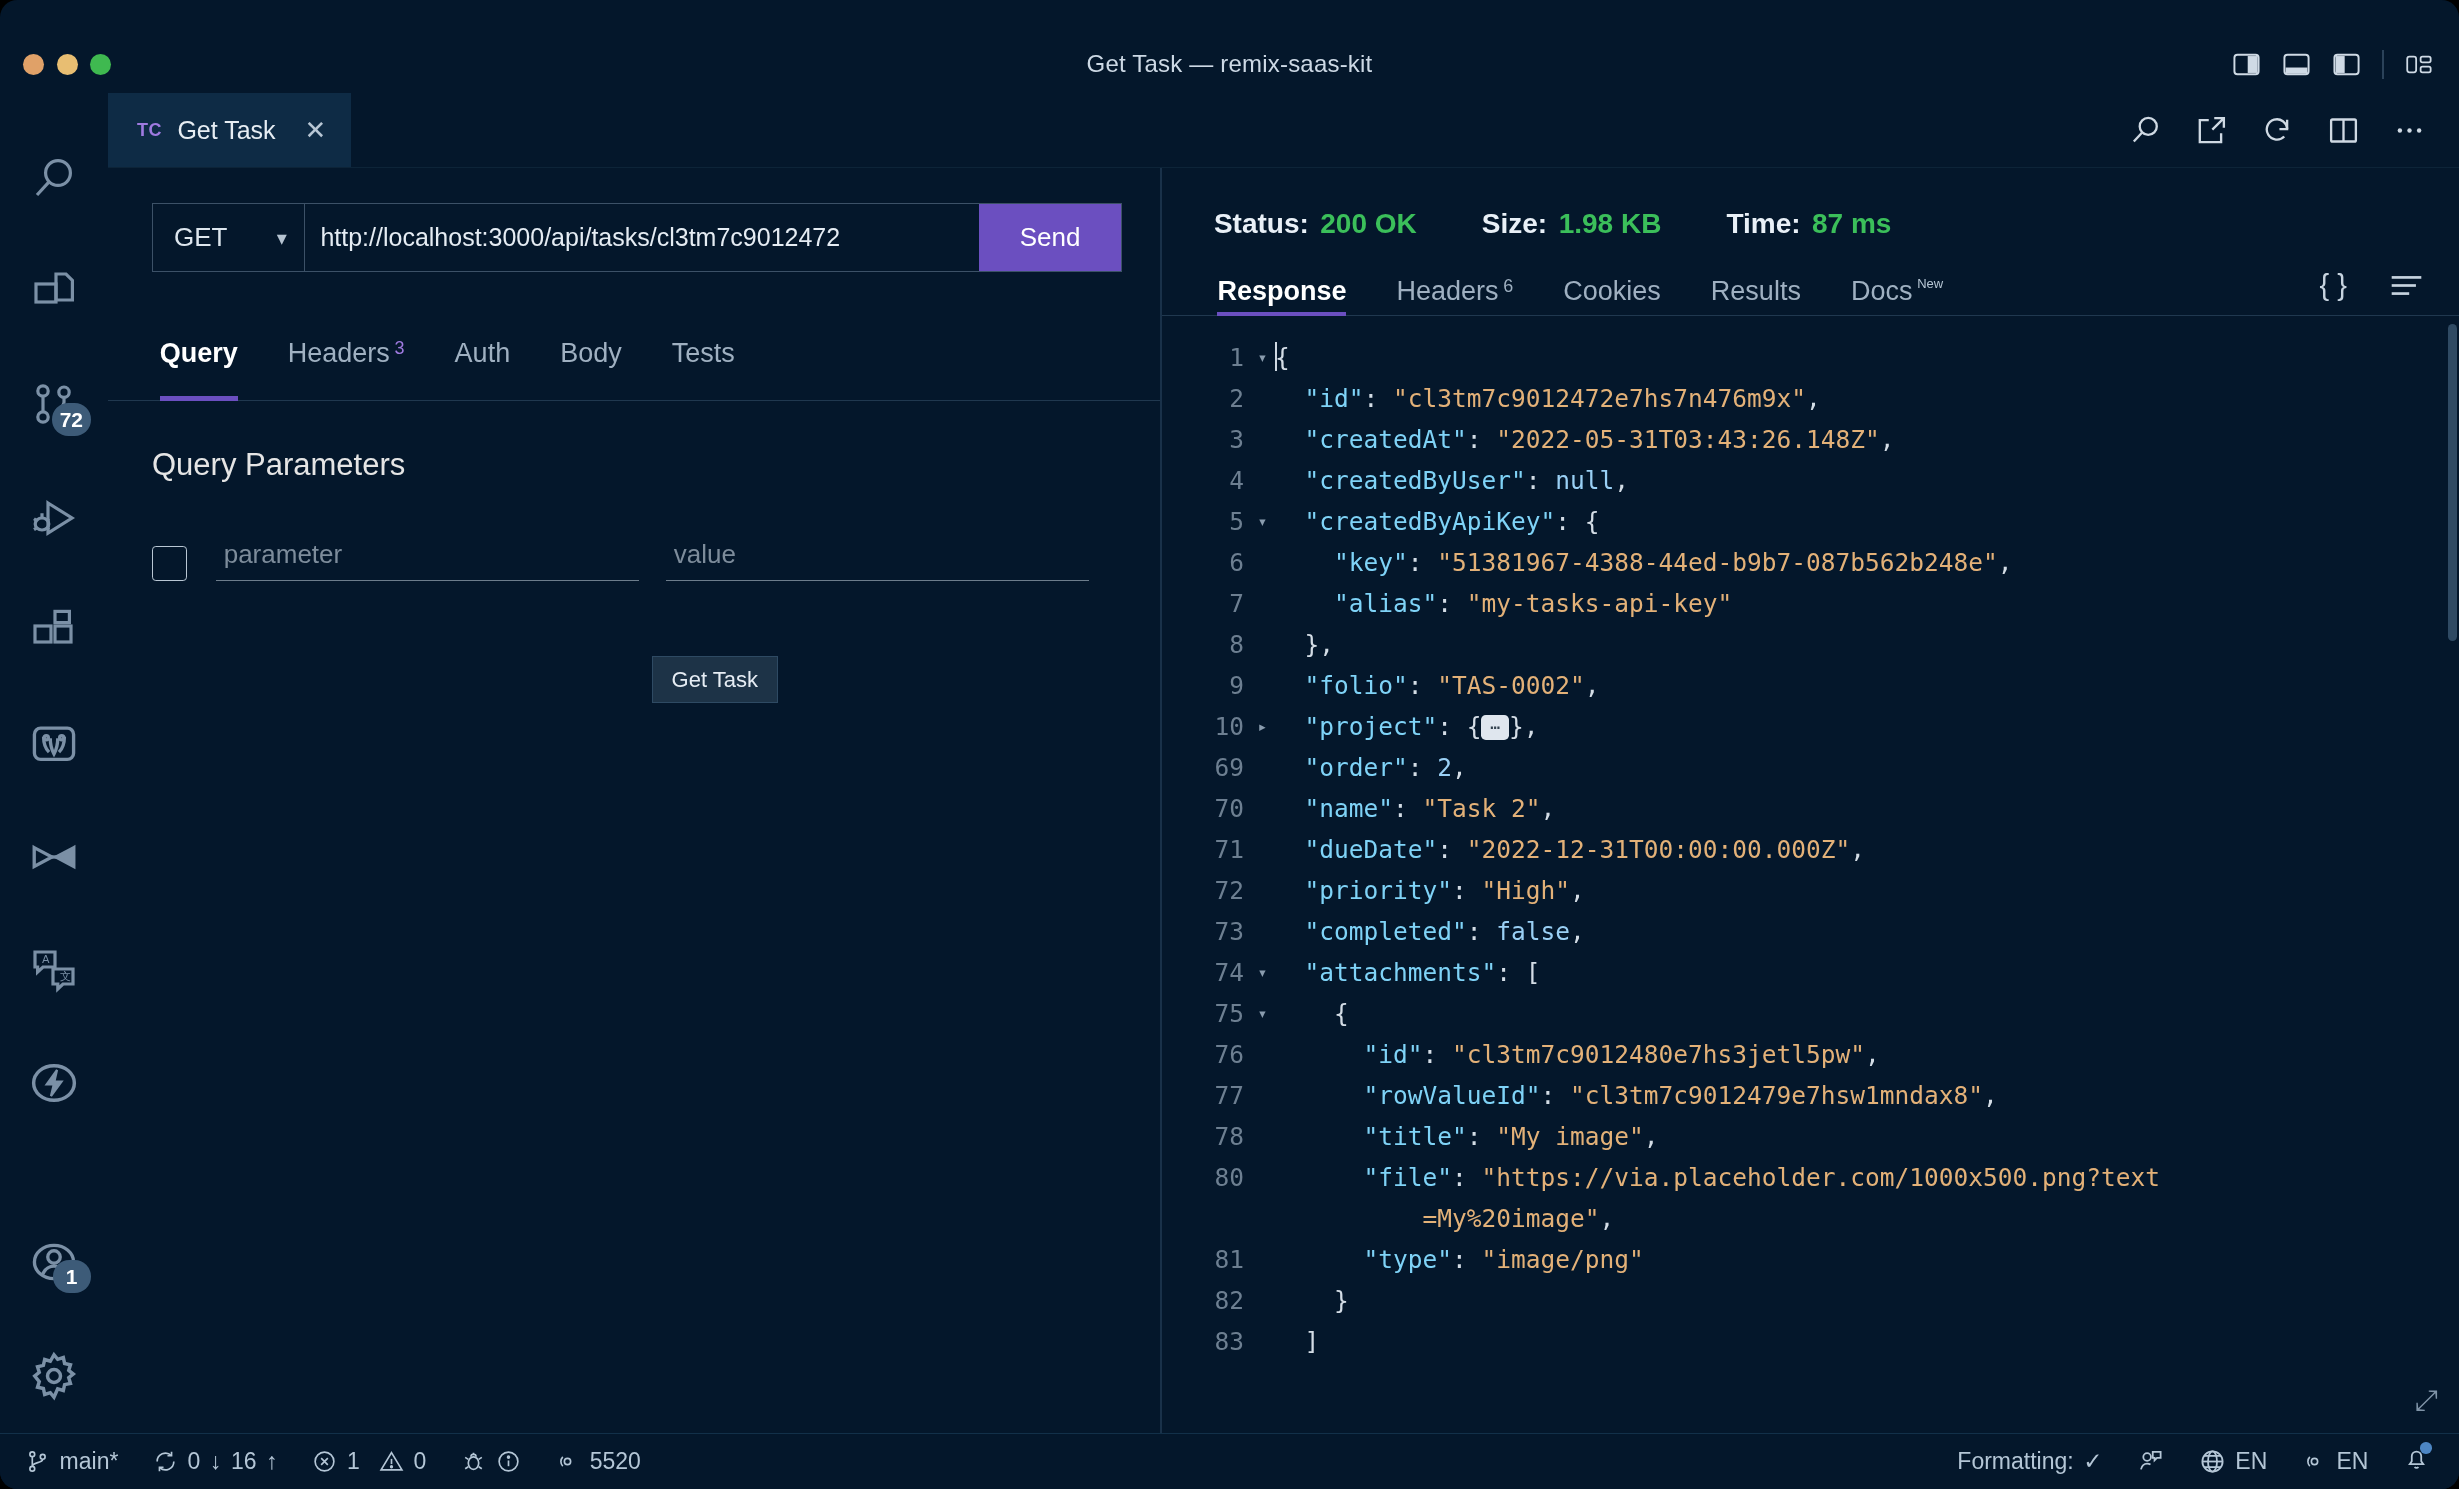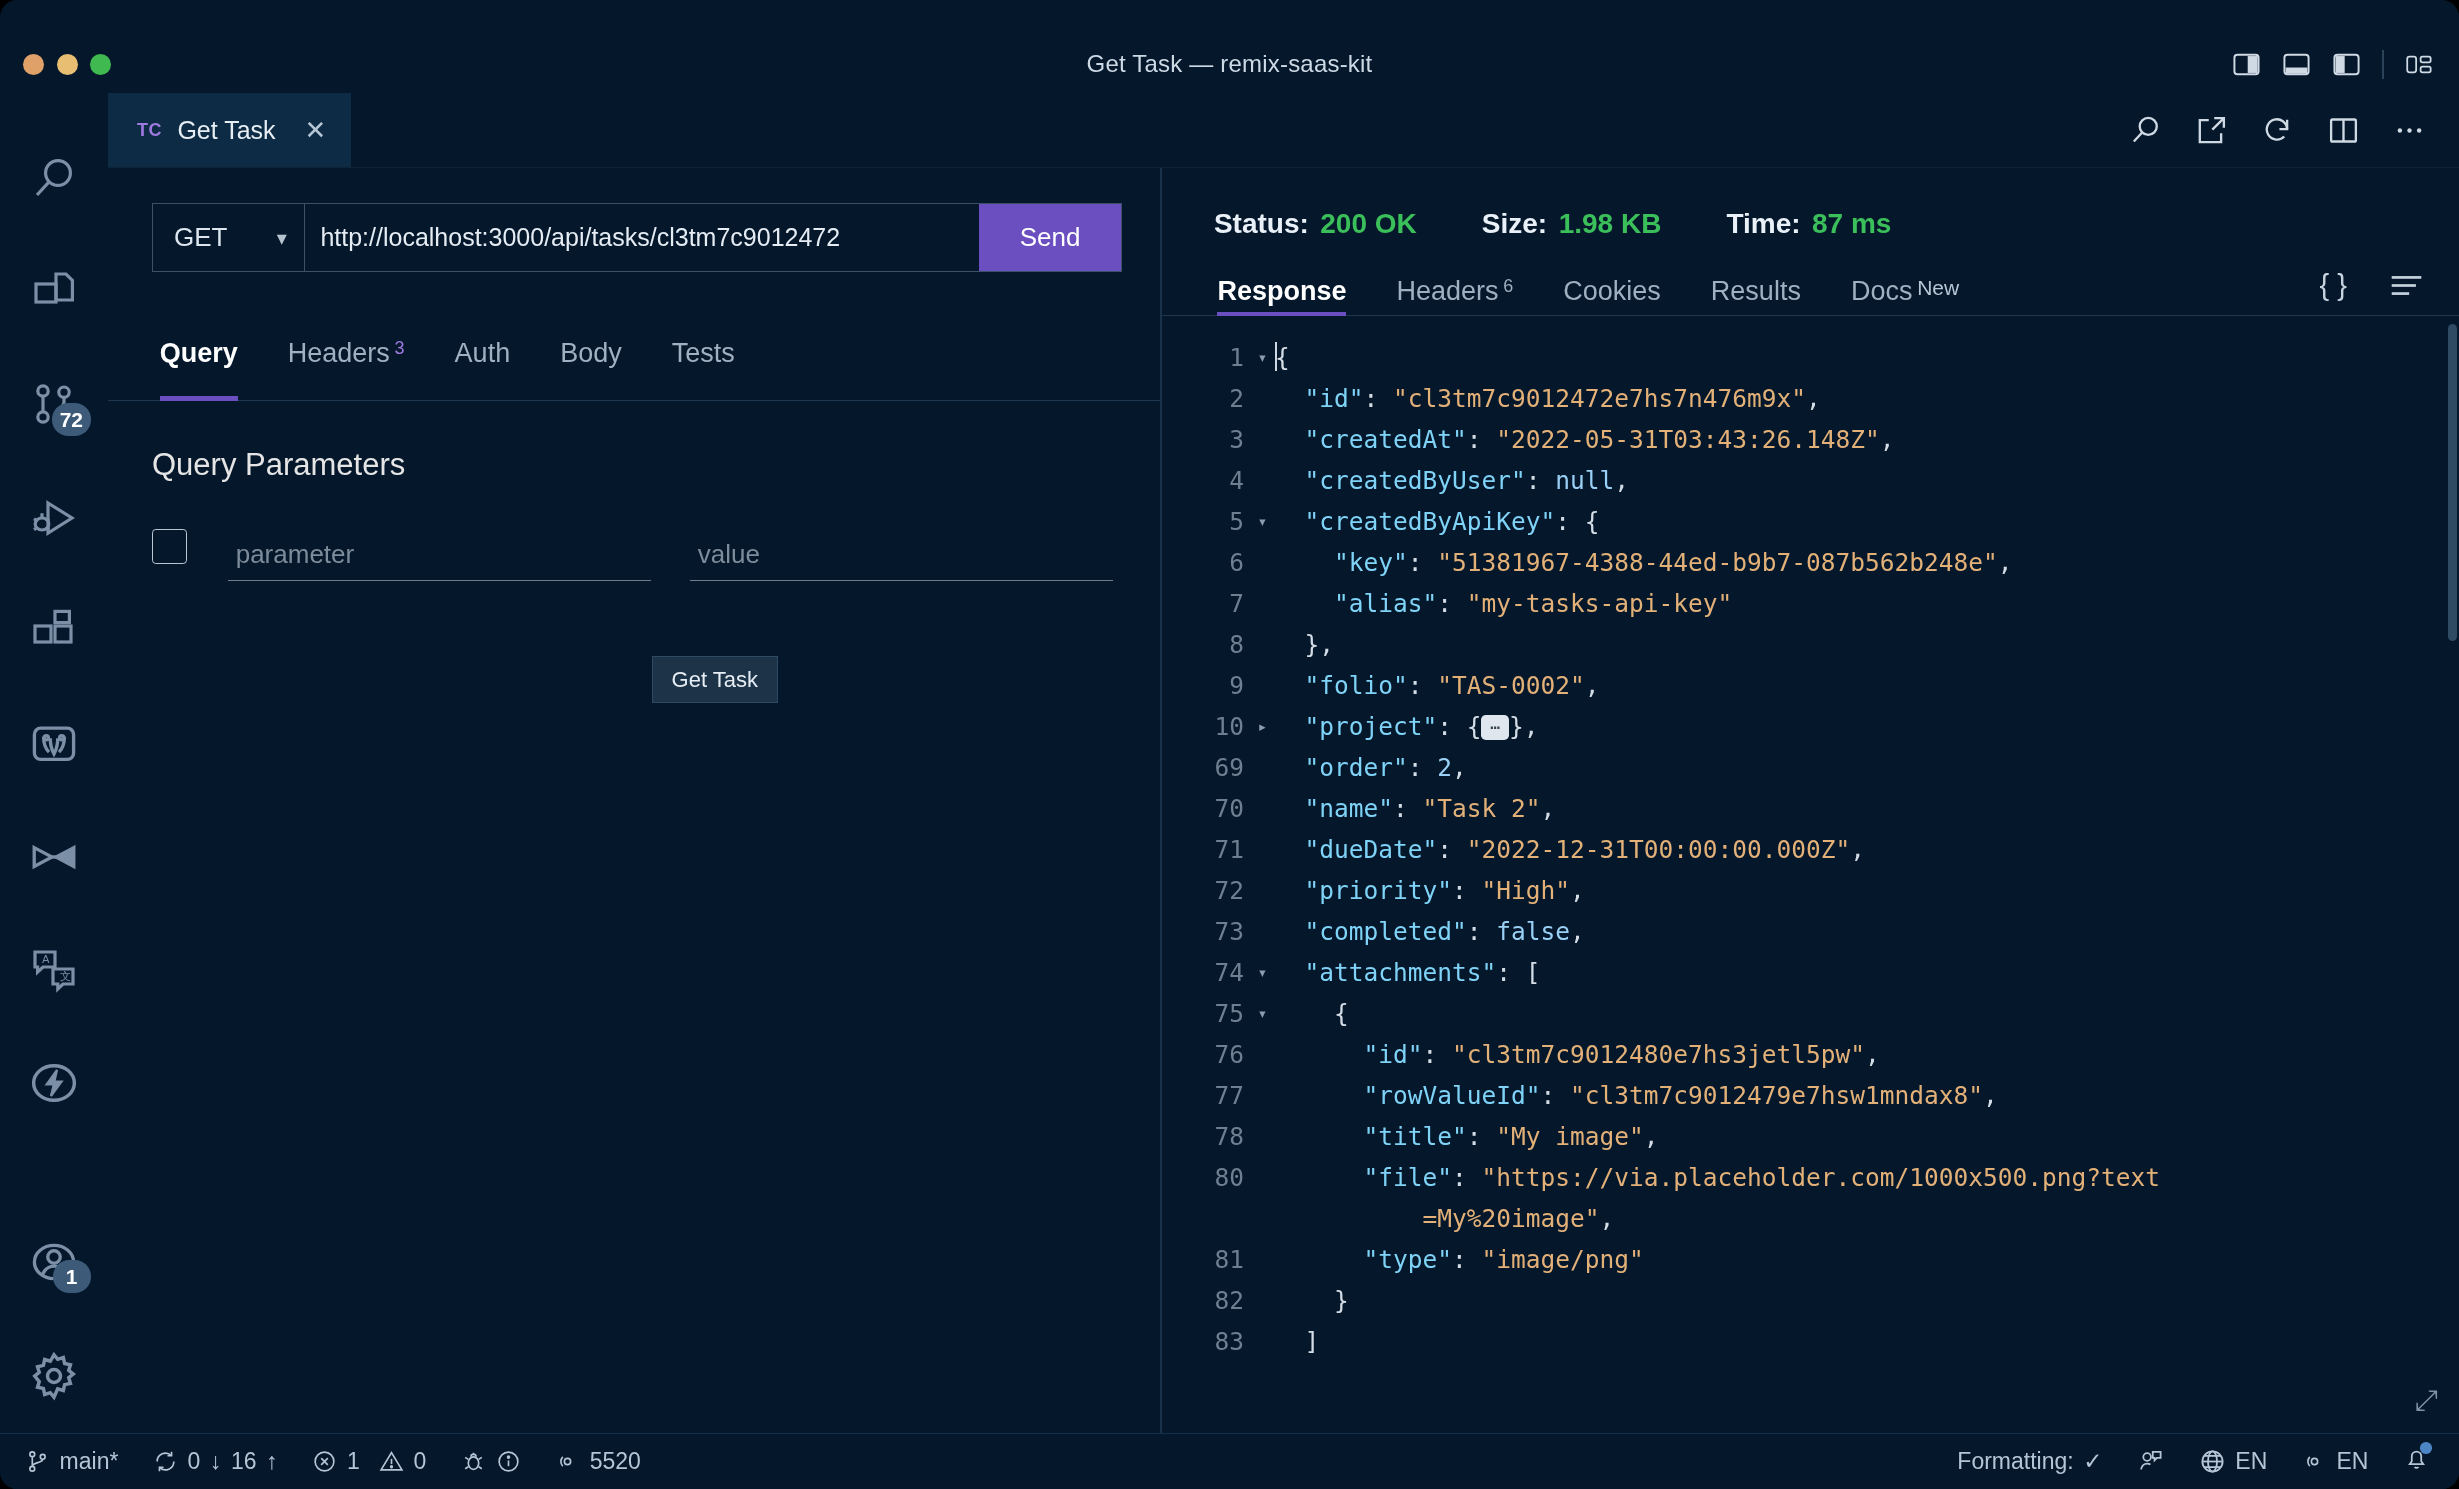--- a/index.html
+++ b/index.html
@@ -145,21 +145,21 @@
   .rtab.active { color: #ffffff; font-weight: bold; }
   .rtab.active::after {
     content: ''; position: absolute; left: 7.7px; right: 25px; bottom: -1px;
     height: 4.8px; background: #6b4fc0;
   }
   .rtab sup { font-size: 18px; color: #9f7ae0; margin-left: 4.8px; }
 
   
   .qp { flex: 1; padding: 46px 44px 0 44px; min-height: 0; overflow: hidden; }
   .qp h2 { font-size: 31px; color: #e5e5e5; font-weight: normal; }
-  .qprow { display: flex; align-items: flex-start; gap: 12px; margin-top: 46px; }
+  .qprow { display: flex; align-items: flex-end; gap: 0; margin-top: 46px; }
   .cb {
     width: 35px; height: 35px; flex: 0 0 35px;
     border: 1.9px solid #b9c7d4; border-radius: 3.8px;
     background: transparent; cursor: pointer; margin-right: 29px;
   }
   .field {
     border-bottom: 1px solid #6d7d8c;
     height: 52px; display: flex; align-items: center;
     font-size: 26px; color: #7d8c9b; cursor: text;
   }
@@ -191,21 +191,21 @@
     font-size: 27px; color: #9fb0c1; cursor: pointer;
     display: flex; align-items: flex-start; justify-content: flex-end;
   }
   .resptab:first-child { padding-left: 11.5px; }
   .resptab.active { color: #ffffff; font-weight: bold; }
   .resptab.active::after {
     content: ''; position: absolute; left: 11.5px; right: 25px; bottom: -1px;
     height: 4.8px; background: #6b4fc0;
   }
   .resptab sup { font-size: 18px; color: #9fb0c1; margin-left: 4.8px; }
-  .resptab sup.new { color: #b6c6d4; font-size: 21px; }
+  .resptab sup.new { color: #b6c6d4; font-size: 13px; }
   .resptab-icons {
     margin-left: auto; display: flex; align-items: center; gap: 42px;
     padding: 0 35px 13.4px 0;
   }
   .braces { font-size: 29px; color: #c6d3df; cursor: pointer; }
 
   
   .code {
     flex: 1; min-height: 0; overflow: hidden;
     padding: 21px 0 0 0;

